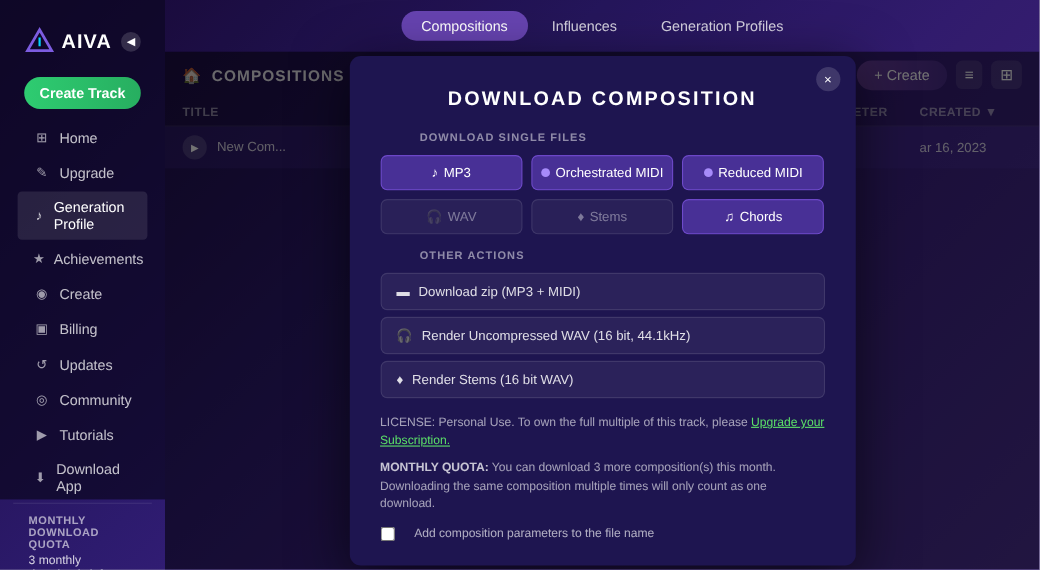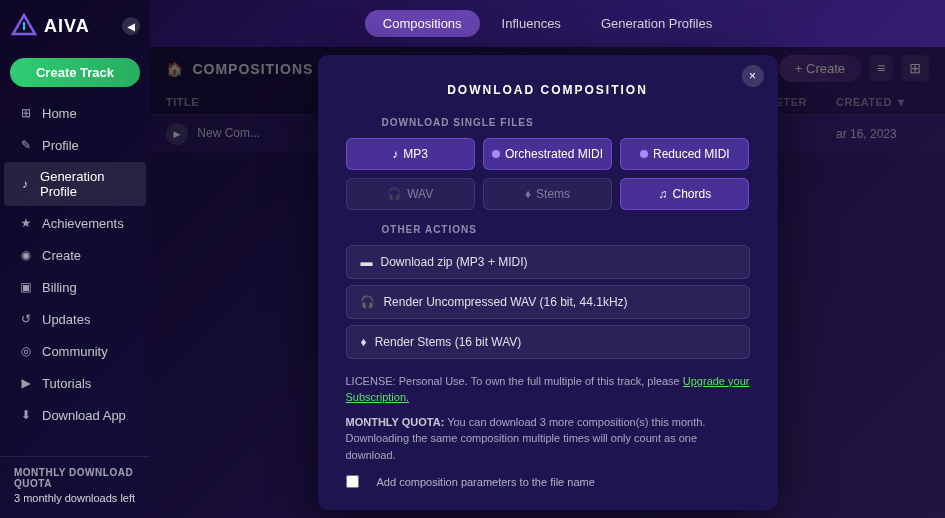--- a/index.html
+++ b/index.html
@@ -13,22 +13,22 @@
       display: flex;
     }
 
     
     .sidebar {
       width: 150px;
       min-width: 150px;
       background: rgba(10, 5, 30, 0.7);
       display: flex;
       flex-direction: column;
-      padding: 0;
-      height: 518px;
+      padding: 12px;
+      height: 454px;
     }
 
     .sidebar-logo {
       display: flex;
       align-items: center;
       padding: 12px 10px;
       gap: 6px;
     }
 
     .logo-icon {
@@ -279,21 +279,21 @@
       border-radius: 50%;
       cursor: pointer;
       font-size: 12px;
       display: flex;
       align-items: center;
       justify-content: center;
     }
 
     .modal-title {
       text-align: center;
-      font-size: 12px;
+      font-size: 18px;
       font-weight: 700;
       letter-spacing: 2px;
       color: #fff;
       margin-bottom: 20px;
     }
 
     .section-label {
       font-size: 10px;
       font-weight: 700;
       color: rgba(255,255,255,0.5);
@@ -427,21 +427,21 @@
 
   <button class="create-track-btn">Create Track</button>
 
   <nav class="sidebar-nav">
     <div class="nav-item">
       <span class="nav-icon">⊞</span>
       <span>Home</span>
     </div>
     <div class="nav-item">
       <span class="nav-icon">✎</span>
-      <span>Profile</span>
+      <span>Upgrade</span>
     </div>
     <div class="nav-item active">
       <span class="nav-icon">♪</span>
       <span>Generation Profile</span>
     </div>
     <div class="nav-item">
       <span class="nav-icon">★</span>
       <span>Achievements</span>
     </div>
     <div class="nav-item">

